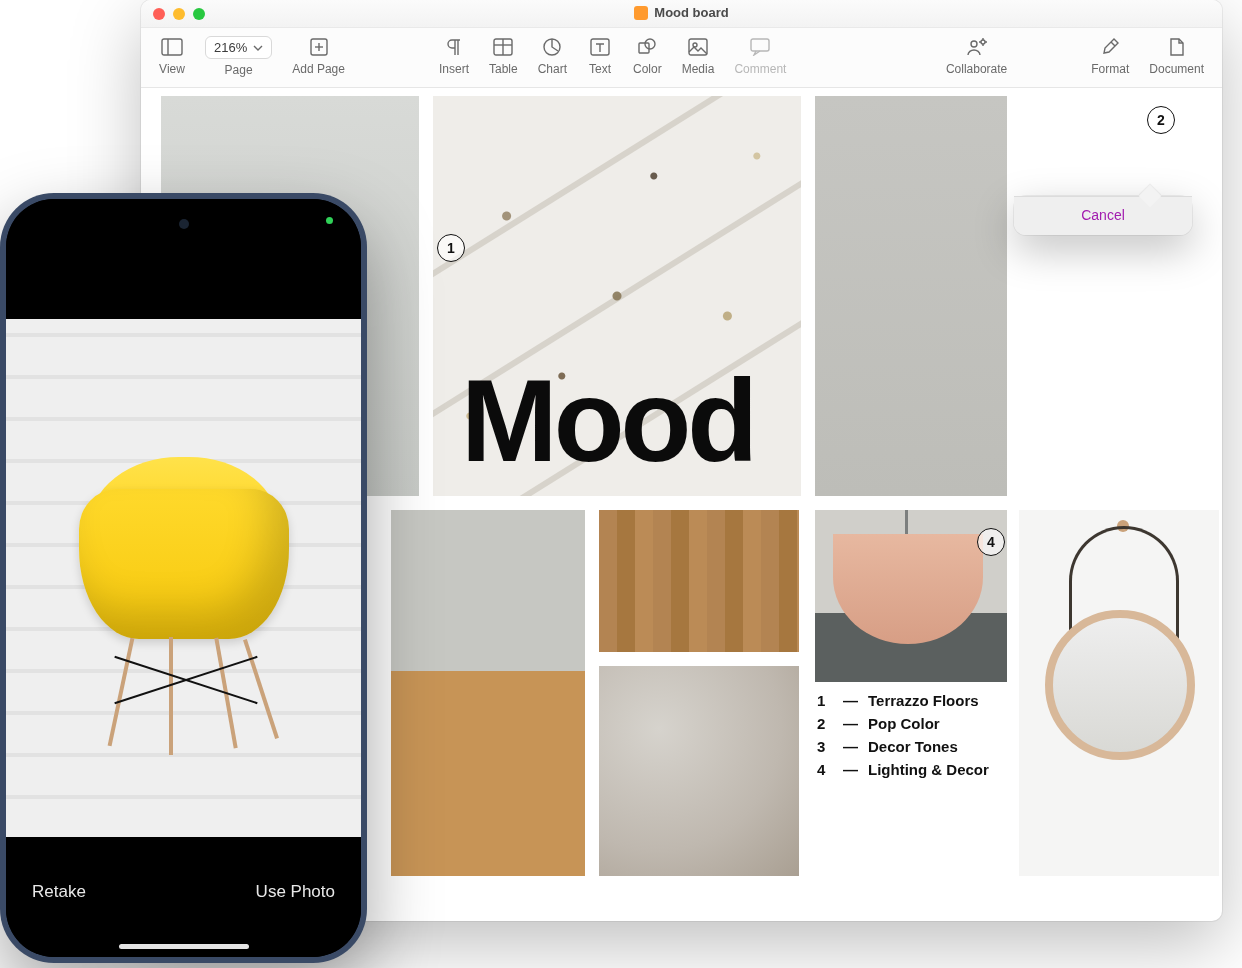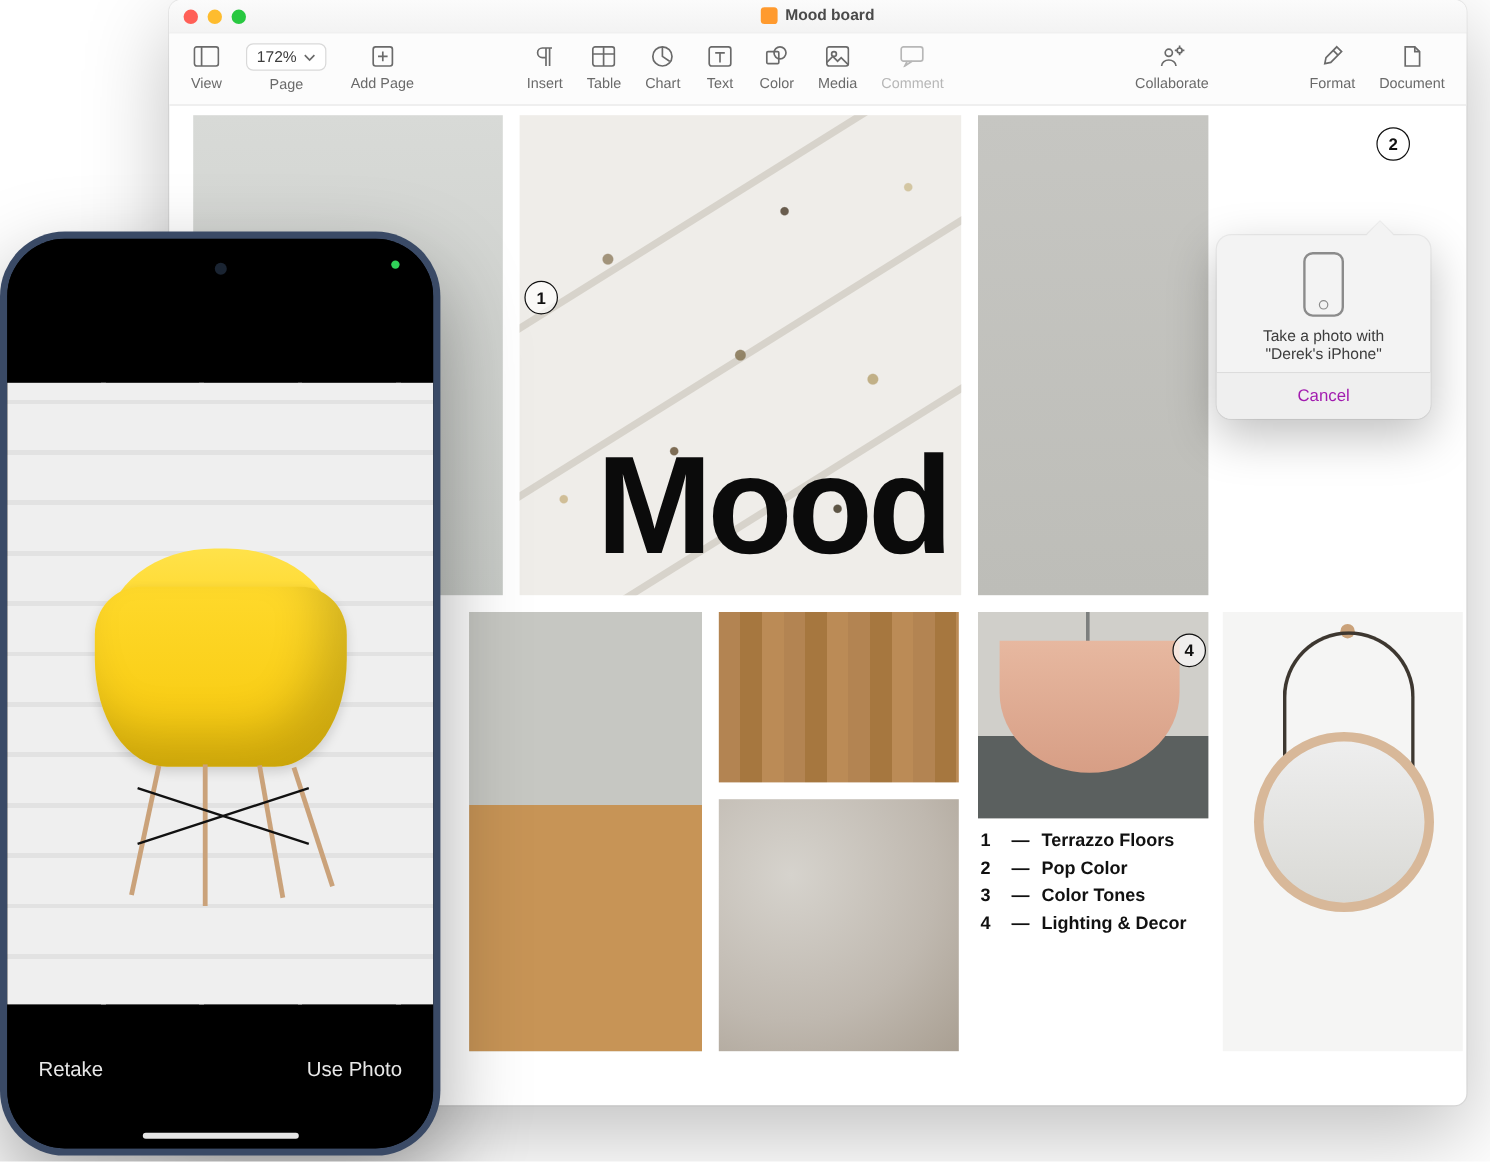--- a/index.html
+++ b/index.html
@@ -98,21 +98,20 @@
   .lamp-cord{ position:absolute; left:90px; top:0; width:3px; height:26px; background:#7c7f7e;}
   .mirror-ring{ position:absolute; left:26px; top:100px; width:150px; height:150px; border-radius:50%; background:linear-gradient(180deg,#eee,#d9d9d5); border:8px solid #d8b899;}
   .mirror-peg{ position:absolute; left:98px; top:10px; width:12px; height:12px; border-radius:50%; background:#caa27a;}
   .mirror-strap{ position:absolute; left:50px; top:16px; width:110px; height:120px; border:3px solid #3d3730; border-bottom:none; border-radius:80px 80px 0 0;}
 
   .big-title{
     position:absolute; left:300px; top:270px;
     font-weight:800; color:#0b0b0b;
     font-size:116px; line-height:0.95; letter-spacing:-4px;
     font-family:-apple-system,"Helvetica Neue",Arial,sans-serif;
-    margin-left:36px;
   }
 
   .legend{
     position:absolute; left:656px; top:596px; font-size:15px; color:#111; font-weight:700;
   }
   .legend .row{ display:flex; gap:10px; align-items:center; margin-bottom:6px;}
   .legend .num{ width:16px; text-align:left;}
   .legend .dash{ color:#111;}
 
   .callout{
@@ -221,21 +220,21 @@
       <span class="ic">
         <svg width="22" height="18" viewBox="0 0 22 18" fill="none" stroke="currentColor" stroke-width="1.4">
             <rect x="1" y="1" width="20" height="16" rx="2"></rect>
             <line x1="7" y1="1" x2="7" y2="17"></line>
           </svg>
       </span>
       <span class="lbl">View</span>
     </div>
     <div class="tool">
       <span class="zoom-pill">
-        <span>172%</span>
+        <span>216%</span>
         <svg width="10" height="10" viewBox="0 0 10 10">
             <path d="M1 3l4 4 4-4" fill="none" stroke="#6a6a6a" stroke-width="1.4"></path>
           </svg>
       </span>
       <span class="lbl">Page</span>
     </div>
     <div class="tool">
       <span class="ic">
         <svg width="20" height="20" viewBox="0 0 20 20" fill="none" stroke="currentColor" stroke-width="1.4">
             <rect x="2" y="2" width="16" height="16" rx="2"></rect>
@@ -389,21 +388,21 @@
             <span>Terrazzo Floors</span>
           </div>
         <div class="row">
             <span class="num">2</span>
             <span class="dash">—</span>
             <span>Pop Color</span>
           </div>
         <div class="row">
             <span class="num">3</span>
             <span class="dash">—</span>
-            <span>Color Tones</span>
+            <span>Decor Tones</span>
           </div>
         <div class="row">
             <span class="num">4</span>
             <span class="dash">—</span>
             <span>Lighting &amp; Decor</span>
           </div>
       </div>
 
       <div class="callout c1">
           <span>1</span>
@@ -411,25 +410,20 @@
       <div class="callout c2">
           <span>2</span>
         </div>
       <div class="callout c4">
           <span>4</span>
         </div>
     </div>
   </div>
 
   <div class="popover">
-    <div class="body">
-      <div class="phone-ic"></div>
-      <div>Take a photo with</div>
-      <div>"Derek's iPhone"</div>
-    </div>
     <div class="cancel">
       <span>Cancel</span>
     </div>
   </div>
 </div>
 
 <div class="iphone">
   <div class="iphone-inner">
     <div class="notch">
         <span class="cam"></span>

